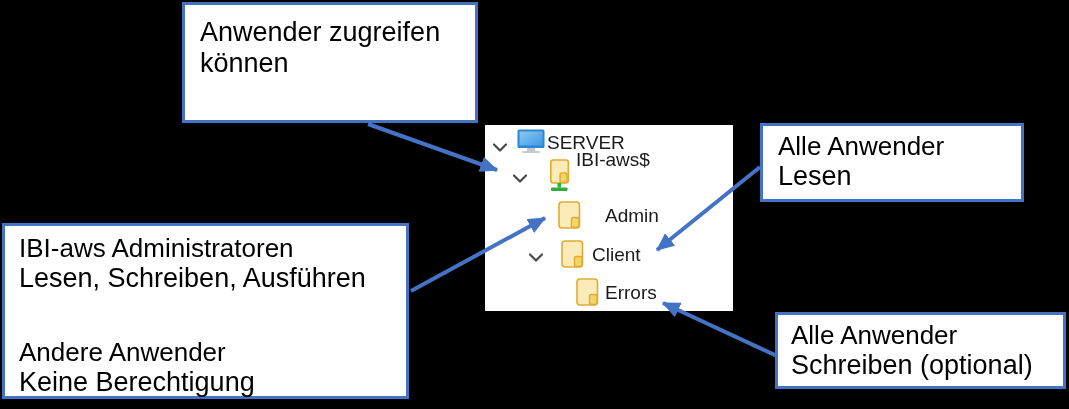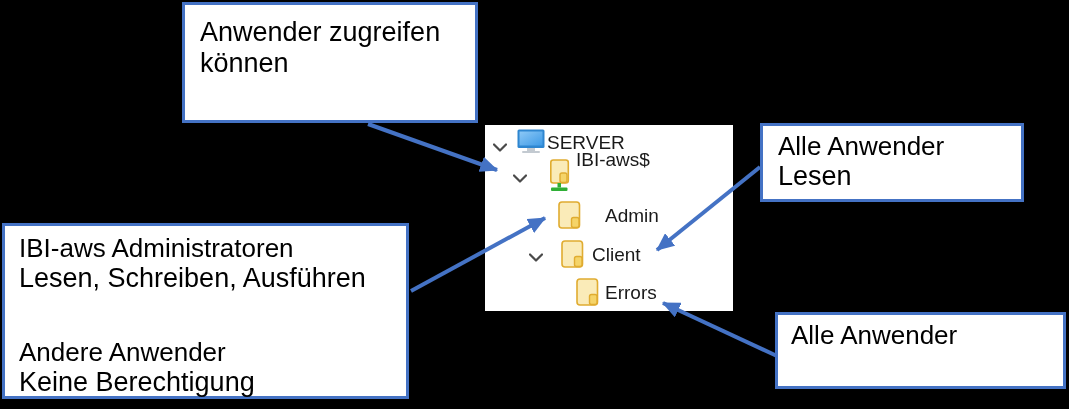--- a/index.html
+++ b/index.html
@@ -92,20 +92,21 @@
     <div class="big">Keine Berechtigung</div>
   </div>
 
   <div class="callout" id="client-callout">
     <div class="small">Alle Anwender</div>
     <div class="big">Lesen</div>
   </div>
 
   <div class="callout" id="errors-callout">
     <div class="small">Alle Anwender</div>
+    <div class="big">Schreiben (optional)</div>
   </div>
 
   <div id="tree-panel">
 
     <div class="tree-el" style="left:8px; top:13px;">
       <svg width="14" height="9" viewBox="0 0 14 9">
         <polyline points="1,1.5 7,7.5 13,1.5" fill="none" stroke="#4A4A4A" stroke-width="2.2" stroke-linecap="round" stroke-linejoin="round"></polyline>
       </svg>
     </div>
     <div class="tree-el" style="left:32px; top:4px;">

